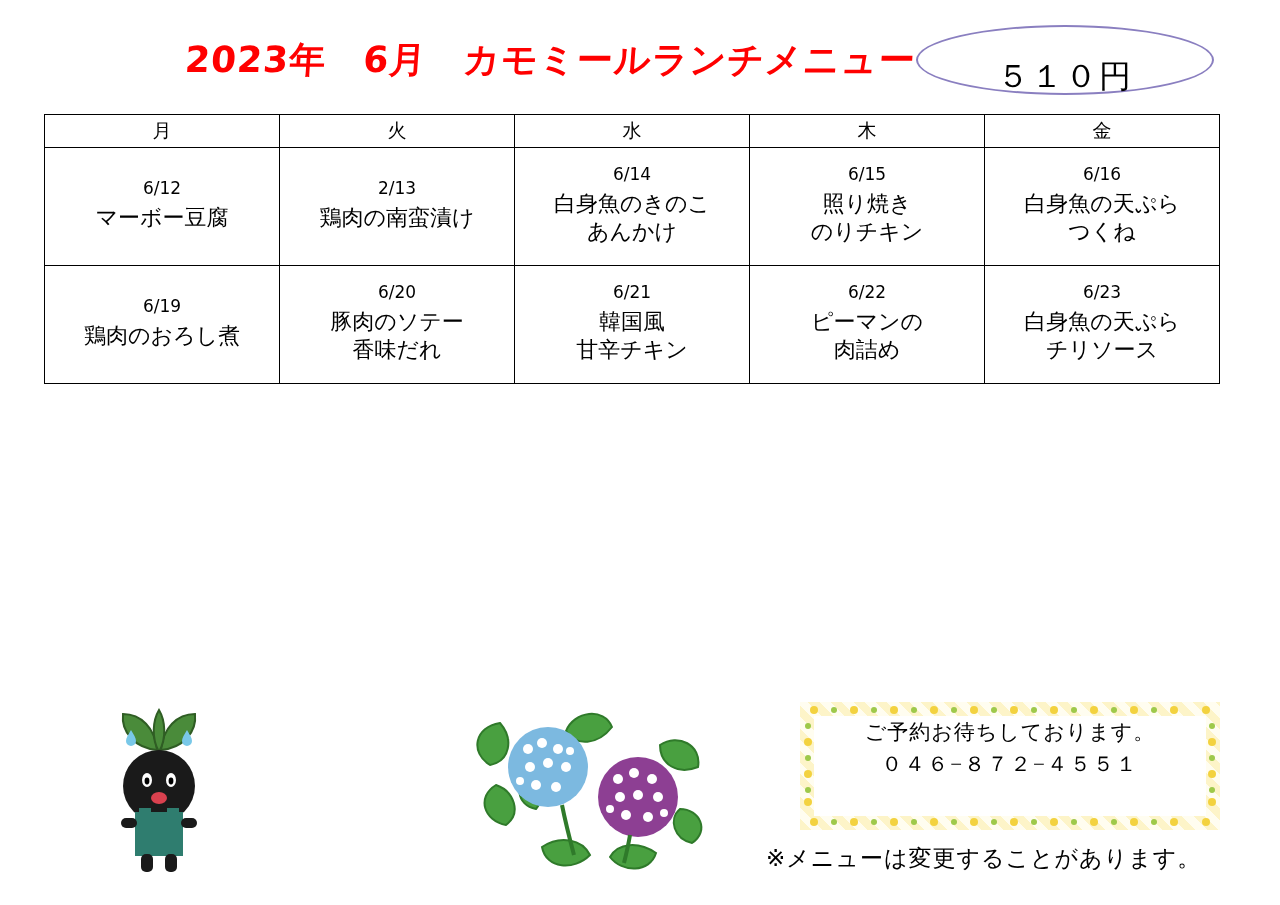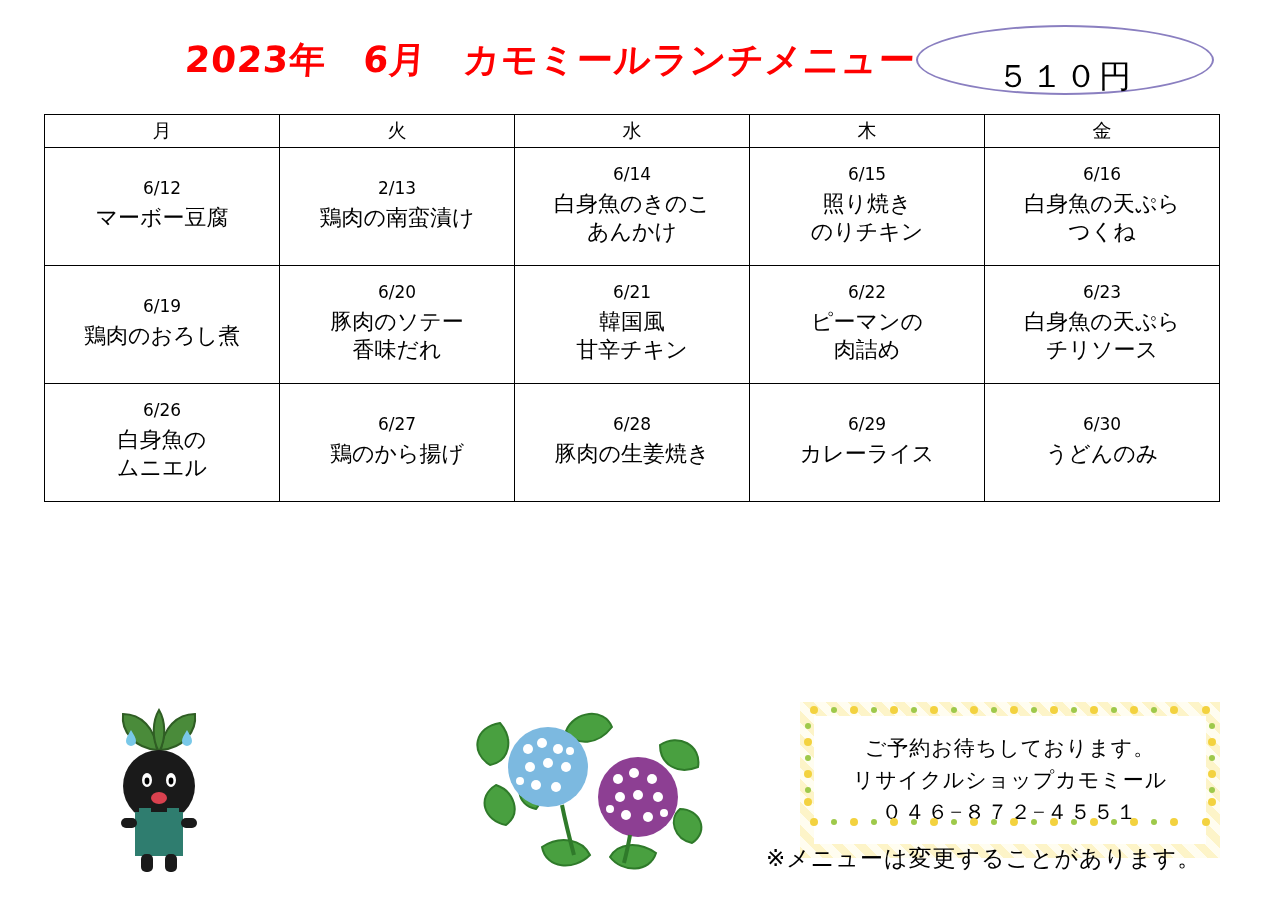--- a/index.html
+++ b/index.html
@@ -124,30 +124,30 @@
     width: 250px;
     height: 175px;
   }
 
   
   .notice {
     position: absolute;
     left: 800px;
     top: 2px;
     width: 420px;
-    height: 156px;
+    height: 128px;
     box-sizing: border-box;
     border: 14px solid transparent;
     background:
       linear-gradient(#fff, #fff) padding-box,
       repeating-linear-gradient(45deg, #fdf4c8 0 8px, #fffdf0 8px 16px) border-box;
     display: flex;
     flex-direction: column;
     align-items: center;
-    justify-content: center;
+    justify-content: flex-start;
   }
   .notice-border-dots {
     position: absolute;
     left: 800px;
     top: 2px;
     width: 420px;
     height: 128px;
     pointer-events: none;
   }
   .notice-line {
@@ -240,43 +240,20 @@
         <span class="dish">ピーマンの
 肉詰め</span>
       </td>
       <td class="cell">
         <span class="daynum">6/23</span>
         <span class="dish">白身魚の天ぷら
 チリソース</span>
       </td>
     </tr>
 
-    <tr>
-      <td class="cell">
-        <span class="daynum">6/26</span>
-        <span class="dish">白身魚の
-ムニエル</span>
-      </td>
-      <td class="cell">
-        <span class="daynum">6/27</span>
-        <span class="dish">鶏のから揚げ</span>
-      </td>
-      <td class="cell">
-        <span class="daynum">6/28</span>
-        <span class="dish">豚肉の生姜焼き</span>
-      </td>
-      <td class="cell">
-        <span class="daynum">6/29</span>
-        <span class="dish">カレーライス</span>
-      </td>
-      <td class="cell">
-        <span class="daynum">6/30</span>
-        <span class="dish">うどんのみ</span>
-      </td>
-    </tr>
   </tbody>
 </table>
 
 <div class="footer">
 
   <div class="mascot">
     <svg width="130" height="170" viewBox="0 0 130 170">
 
       <g fill="#4a8b3a" stroke="#2f5d24" stroke-width="2">
         <path d="M62 42 C40 40 26 24 28 6 C46 6 60 20 62 42 Z"></path>
@@ -358,21 +335,20 @@
 
       <g stroke="#2f7a2a" stroke-width="4" fill="none">
         <path d="M92 100 C96 120 100 135 104 150"></path>
         <path d="M160 130 C158 142 156 150 154 158"></path>
       </g>
     </svg>
   </div>
 
   <div class="notice">
     <div class="notice-line">ご予約お待ちしております。</div>
-    <div class="notice-line">リサイクルショップカモミール</div>
     <div class="notice-line phone">０４６−８７２−４５５１</div>
   </div>
   <svg class="notice-border-dots" width="420" height="128" viewBox="0 0 420 128">
     <g fill="#f3d23f">
       <circle cx="14" cy="8" r="4"></circle>
         <circle cx="54" cy="8" r="4"></circle>
         <circle cx="94" cy="8" r="4"></circle>
       <circle cx="134" cy="8" r="4"></circle>
         <circle cx="174" cy="8" r="4"></circle>
         <circle cx="214" cy="8" r="4"></circle>

